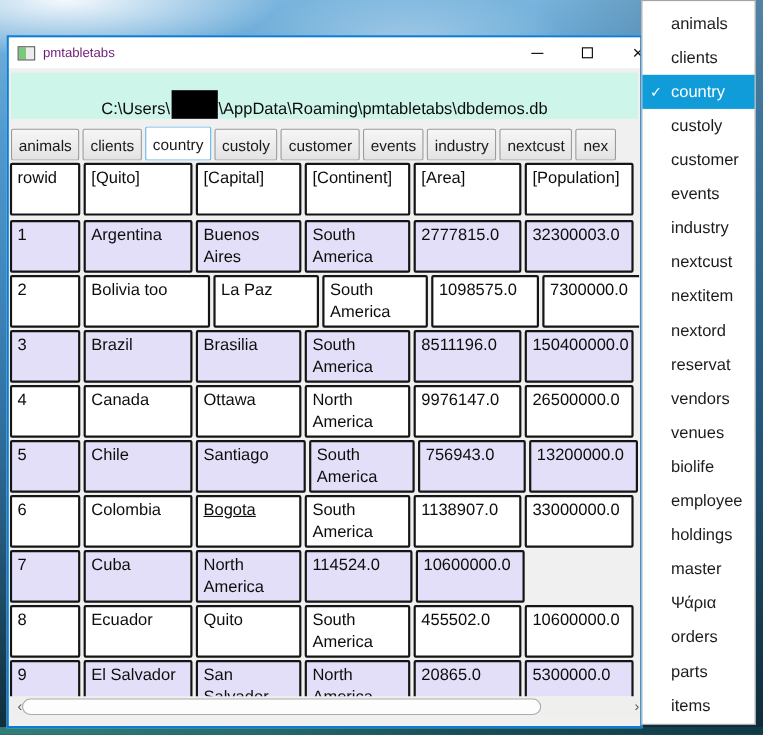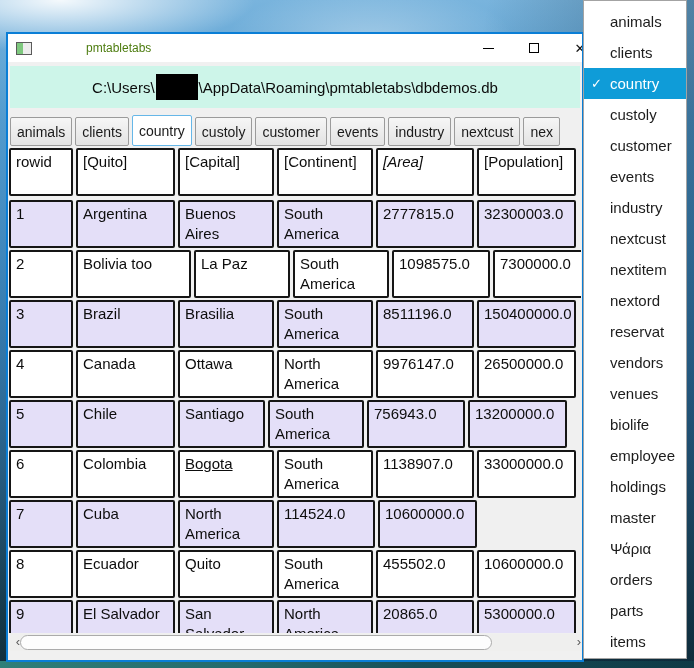--- a/index.html
+++ b/index.html
@@ -22,29 +22,29 @@
   
   .window {
     position:absolute; left:6px; top:32px; width:578px; height:630px;
     background:#f0f0f0; border:2px solid #0a7ed6; overflow:hidden; z-index:1;
   }
   .titlebar { position:absolute; left:0; top:0; width:100%; height:28px; background:#ffffff; }
   .app-icon {
     position:absolute; left:8px; top:8px; width:16px; height:13px;
     border:1px solid #5a5a5a; background:linear-gradient(90deg, #7ec87e 0 45%, #ececec 45%);
   }
-  .title-text { position:absolute; left:31px; top:0; height:28px; line-height:28px; font-size:12px; color:#4d7c0f;margin-left:47px; }
+  .title-text { position:absolute; left:31px; top:0; height:28px; line-height:28px; font-size:12px; color:#701a75; }
   .win-btn { position:absolute; top:0; width:46px; height:28px; display:flex; align-items:center; justify-content:center; }
   .btn-min { left:457px; } .btn-max { left:503px; } .btn-close { left:549px; font-size:13px; color:#111; }
   .glyph-min { width:11px; height:1px; background:#000; }
   .glyph-max { width:10px; height:10px; border:1px solid #000; }
 
   .pathbar {
     position:absolute; left:2px; top:32px; width:570px; height:42px;
-    background:#cdf5e9; display:flex; align-items:center; justify-content:center;
+    background:#cdf5e9; display:flex; align-items:flex-end; justify-content:center;
     font-size:15px; color:#0b0b0b; white-space:nowrap;
   }
   .redact { display:inline-block; width:42px; height:26px; background:#000; vertical-align:middle; margin:0 1px; }
 
   .tabbar {
     position:absolute; left:2px; top:81px; width:572px; height:31px;
     display:flex; align-items:flex-end; gap:3px; overflow:hidden;
   }
   .tab {
     flex:none; height:29px; padding:0 6px; display:flex; align-items:center;
@@ -118,21 +118,21 @@
         <div class="tab">industry</div>
         <div class="tab">nextcust</div>
         <div class="tab">nex</div>
       </div>
 
     <div class="table-header">
         <div class="cell" style="width: 64px;">rowid</div>
         <div class="cell" style="width: 99px;">[Quito]</div>
         <div class="cell" style="width: 96px;">[Capital]</div>
         <div class="cell" style="width: 96px;">[Continent]</div>
-        <div class="cell" style="width: 98px; font-style: italic;">[Area]</div>
+        <div class="cell" style="width: 98px;">[Area]</div>
         <div class="cell" style="width: 99px;">[Population]</div>
       </div>
     <div class="tbody">
         <div class="row alt">
           <div class="cell" style="width: 64px;">1</div>
           <div class="cell" style="width: 99px;">Argentina</div>
           <div class="cell" style="width: 96px;">Buenos Aires</div>
           <div class="cell" style="width: 96px;">South America</div>
           <div class="cell" style="width: 98px;">2777815.0</div>
           <div class="cell" style="width: 99px;">32300003.0</div>
@@ -157,21 +157,21 @@
           <div class="cell" style="width: 64px;">4</div>
           <div class="cell" style="width: 99px;">Canada</div>
           <div class="cell" style="width: 96px;">Ottawa</div>
           <div class="cell" style="width: 96px;">North America</div>
           <div class="cell" style="width: 98px;">9976147.0</div>
           <div class="cell" style="width: 99px;">26500000.0</div>
         </div>
         <div class="row alt">
           <div class="cell" style="width: 64px;">5</div>
           <div class="cell" style="width: 99px;">Chile</div>
-          <div class="cell" style="width: 87px;">Santiago</div>
+          <div class="cell" style="width: 100px;">Santiago</div>
           <div class="cell" style="width: 96px;">South America</div>
           <div class="cell" style="width: 98px;">756943.0</div>
           <div class="cell" style="width: 99px;">13200000.0</div>
         </div>
         <div class="row">
           <div class="cell" style="width: 64px;">6</div>
           <div class="cell" style="width: 99px;">Colombia</div>
           <div class="cell" style="width: 96px; text-decoration: underline;">Bogota</div>
           <div class="cell" style="width: 96px;">South America</div>
           <div class="cell" style="width: 98px;">1138907.0</div>

